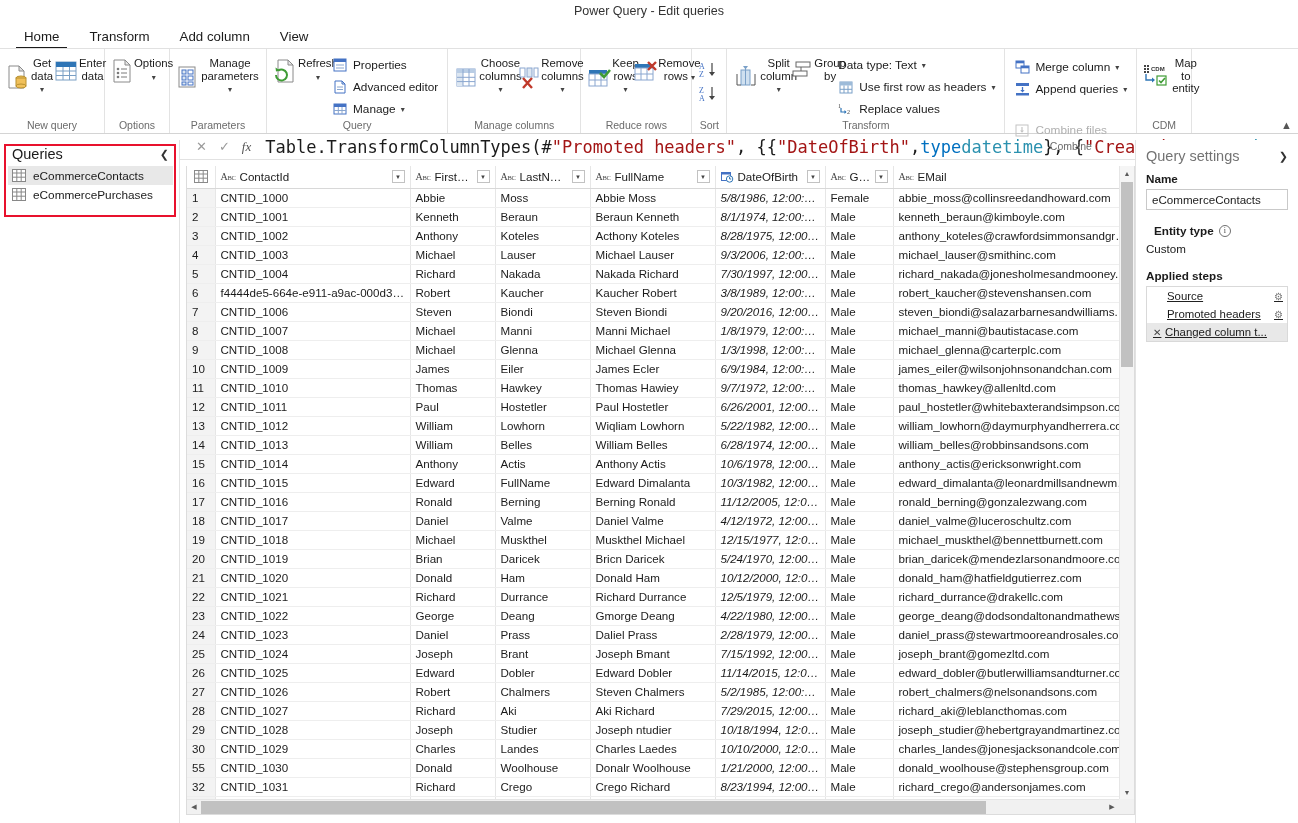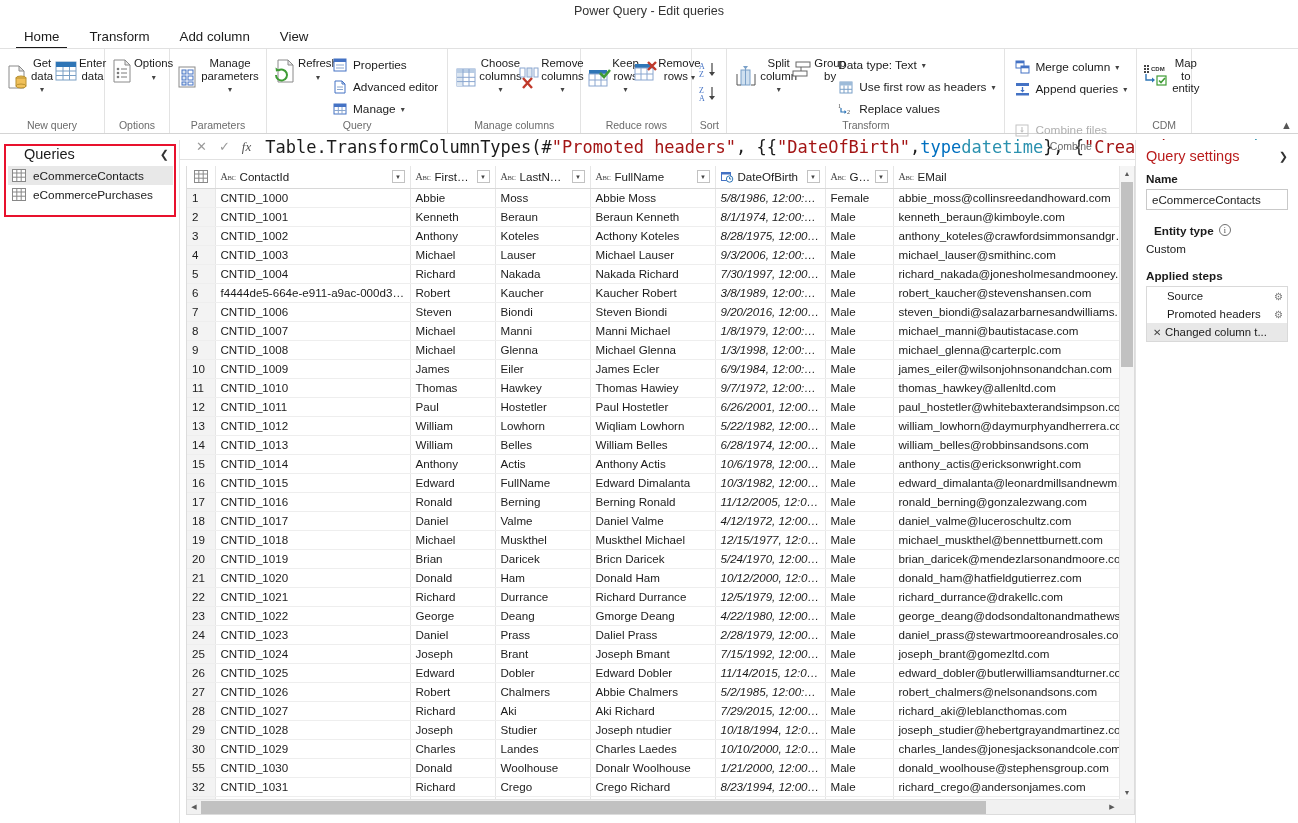--- a/index.html
+++ b/index.html
@@ -85,21 +85,21 @@
   
   .queries {
     position:absolute; left:0; top:140px; width:180px; height:683px;
     background:#fff; border-right:1px solid #e2e2e2;
   }
   .queries-hl {
     position:absolute; left:4px; top:144px; width:172px; height:73px;
     border:2px solid #e8112d; pointer-events:none; z-index:5;
   }
   .q-header { display:flex; align-items:center; justify-content:space-between;
-              padding:6px 10px 4px 12px;margin-left:12px; }
+              padding:6px 10px 4px 12px; }
   .q-title { font-size:14.5px; color:#1b1b1b; }
   .q-collapse { font-size:11px; color:#333; cursor:default; }
   .q-item { display:flex; align-items:center; gap:7px; height:19px;
             padding-left:12px; font-size:11.8px; color:#1b1b1b; cursor:default; }
   .q-item.sel { background:#e8e8e8; margin:0 6px 0 8px; padding-left:4px; }
 
   
   .grid {
     position:absolute; left:186px; top:166px; right:163px; bottom:8px;
     background:#fff; border:1px solid #dcdcdc; border-top:none;
@@ -156,32 +156,32 @@
   .hs-arrow { width:14px; text-align:center; font-size:7px; color:#5a5a5a; }
   .hs-thumb { height:13px; background:#c1c1c1; flex:none; width:785px; }
   .corner-box { position:absolute; right:0; bottom:0; width:15px; height:15px; background:#f1f1f1; }
 
   
   .qsettings {
     position:absolute; right:0; top:140px; width:163px; height:683px;
     background:#fff; border-left:1px solid #e2e2e2; padding:8px 10px;
   }
   .qs-head { display:flex; align-items:center; justify-content:space-between; margin-bottom:8px; }
-  .qs-title { font-size:14.5px; color:#b91c1c; }
+  .qs-title { font-size:14.5px; color:#737373; }
   .qs-expand { font-size:11px; color:#333; cursor:default; }
   .qs-label { font-size:11.7px; color:#1b1b1b; margin-bottom:4px; font-weight:600; }
   .qs-input { width:100%; height:21px; border:1px solid #c9c9c9; background:#fff;
               font-size:11.6px; color:#1b1b1b; padding:0 5px; line-height:19px; }
   .qs-sec { margin-top:14px; }
-  .qs-row { display:flex; gap:5px;padding-left:8px; }
+  .qs-row { display:flex; align-items:center; gap:5px;padding-left:8px; }
   .infoico { width:12px; height:12px; border:1px solid #707070; border-radius:50%;
              font-size:8px; color:#444; display:flex; align-items:center; justify-content:center;
              font-family:"Liberation Serif", serif; }
   .qs-val { font-size:11.6px; color:#1b1b1b; margin-top:5px; }
-  .steps { border:1px solid #d9d9d9; margin-top:4px; }
+  .steps { border:1px solid #d9d9d9; margin-top:4px;text-decoration:underline; }
   .step { display:flex; align-items:center; height:18px; padding:0 4px 0 6px;
           font-size:11.4px; color:#1b1b1b; cursor:default; }
   .step.sel { background:#e8e8e8; }
   .step .sname { flex:1; padding-left:14px; overflow:hidden; text-overflow:ellipsis; white-space:nowrap;}
   .step.sel .sname { padding-left:0; }
   .step .xico { width:12px; font-size:10px; color:#444; }
   .gear { font-size:10px; color:#777; }
 
   svg { display:block; }
 </style>
@@ -964,21 +964,21 @@
             <td class="col-dob dt">11/14/2015, 12:00:00 ...</td>
             <td class="col-g">Male</td>
             <td class="col-em">edward_dobler@butlerwilliamsandturner.com</td>
             <td class="col-pad"></td>
           </tr>
           <tr>
             <td class="col-rn rownum">27</td>
             <td class="col-id">CNTID_1026</td>
             <td class="col-fn">Robert</td>
             <td class="col-ln">Chalmers</td>
-            <td class="col-full">Abbie Chalmers</td>
+            <td class="col-full">Steven Chalmers</td>
             <td class="col-dob dt">5/2/1985, 12:00:00 AM</td>
             <td class="col-g">Male</td>
             <td class="col-em">robert_chalmers@nelsonandsons.com</td>
             <td class="col-pad"></td>
           </tr>
           <tr>
             <td class="col-rn rownum">28</td>
             <td class="col-id">CNTID_1027</td>
             <td class="col-fn">Richard</td>
             <td class="col-ln">Aki</td>

